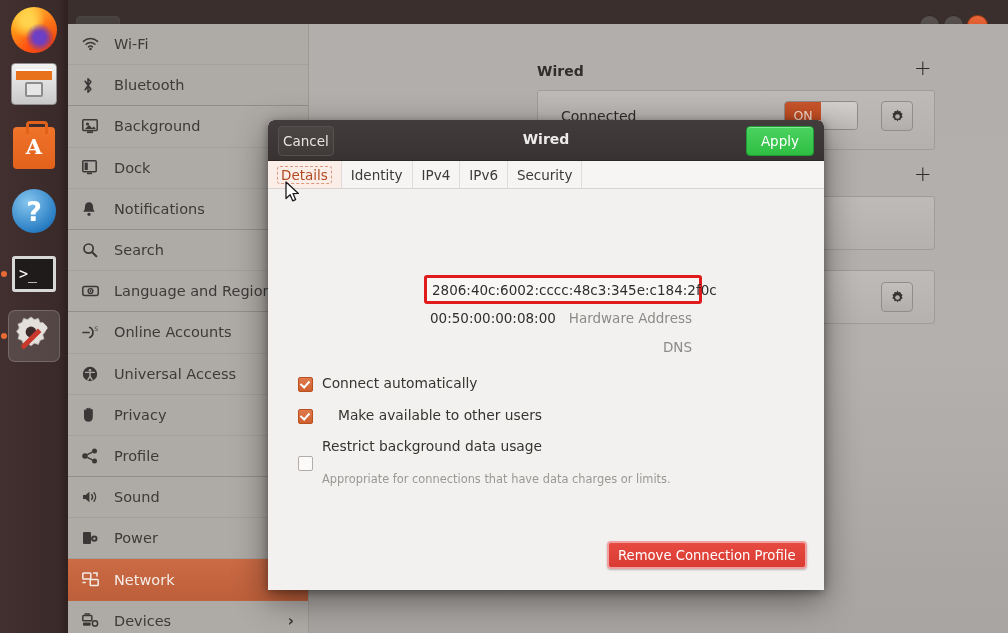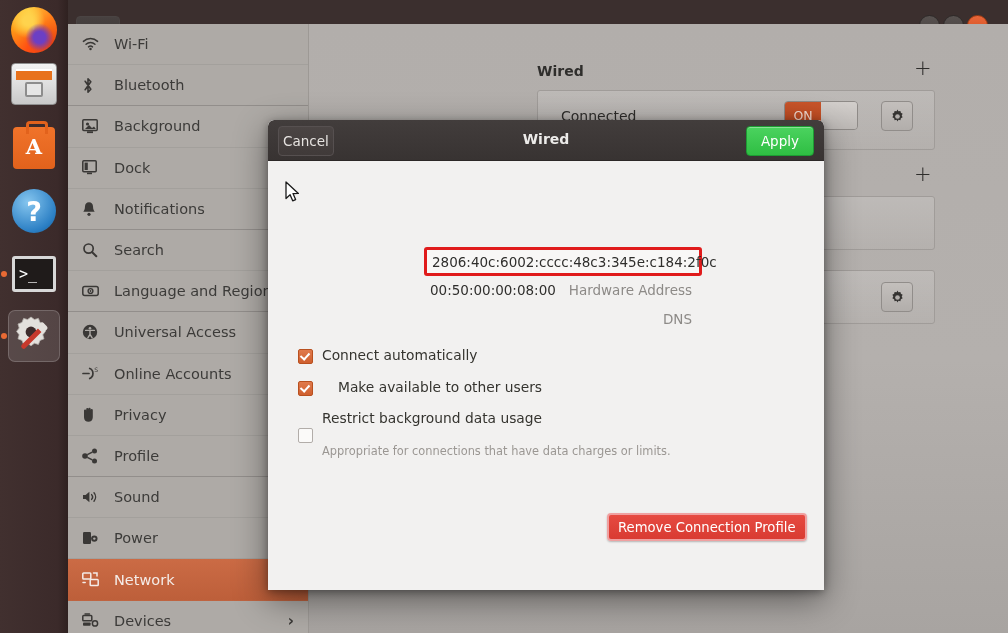--- a/index.html
+++ b/index.html
@@ -238,38 +238,38 @@
             <rect x="0.8" y="1.5" width="15.4" height="9" rx="2" fill="none" stroke="#3a3836" stroke-width="1.5"></rect>
             <circle cx="8.5" cy="6" r="2.4" fill="none" stroke="#3a3836" stroke-width="1.4"></circle>
             <circle cx="8.5" cy="6" r="0.9" fill="#3a3836"></circle>
           </svg>
       </span>
       <span class="nv-lb">Language and Region</span>
     </div>
 
     <div class="nav-item">
       <span class="nv-ic">
+        <svg width="17" height="15" viewBox="0 0 17 15">
+            <path d="M1 7.5h6" stroke="#3a3836" stroke-width="1.7" stroke-linecap="round"></path>
+            <path d="M7 2.3 A5.4 5.4 0 0 1 7 12.7" fill="none" stroke="#3a3836" stroke-width="1.7"></path>
+            <text x="12.2" y="6.2" font-size="6" fill="#3a3836" font-family="DejaVu Sans">S</text>
+          </svg>
+      </span>
+      <span class="nv-lb">Online Accounts</span>
+    </div>
+
+    <div class="nav-item">
+      <span class="nv-ic">
         <svg width="16" height="16" viewBox="0 0 16 16">
             <circle cx="8" cy="8" r="7.2" fill="#3a3836"></circle>
             <circle cx="8" cy="4.2" r="1.3" fill="#aeaaa6"></circle>
             <path d="M3.6 6.4h8.8M8 6.4v4M8 10.4l-2.2 3.4M8 10.4l2.2 3.4" stroke="#aeaaa6" stroke-width="1.4" stroke-linecap="round" fill="none"></path>
           </svg>
       </span>
       <span class="nv-lb">Universal Access</span>
-    </div>
-
-    <div class="nav-item">
-      <span class="nv-ic">
-        <svg width="17" height="15" viewBox="0 0 17 15">
-            <path d="M1 7.5h6" stroke="#3a3836" stroke-width="1.7" stroke-linecap="round"></path>
-            <path d="M7 2.3 A5.4 5.4 0 0 1 7 12.7" fill="none" stroke="#3a3836" stroke-width="1.7"></path>
-            <text x="12.2" y="6.2" font-size="6" fill="#3a3836" font-family="DejaVu Sans">S</text>
-          </svg>
-      </span>
-      <span class="nv-lb">Online Accounts</span>
     </div>
 
     <div class="nav-item">
       <span class="nv-ic">
         <svg width="15" height="16" viewBox="0 0 15 16">
             <path d="M2 7V3.5a1.1 1.1 0 0 1 2.2 0V7V2.2a1.1 1.1 0 0 1 2.2 0V7V1.8a1.1 1.1 0 0 1 2.2 0V7V3a1.1 1.1 0 0 1 2.2 0v7.2c0 3-2 4.6-4.4 4.6S2 13.2 2 10.2z" fill="#3a3836"></path>
           </svg>
       </span>
       <span class="nv-lb">Privacy</span>
     </div>
@@ -401,20 +401,37 @@
 </div>
 
 <div id="dialog">
 
   <div id="dlg-header">
     <div id="cancel-btn">Cancel</div>
     <div id="dlg-title">Wired</div>
     <div id="apply-btn">Apply</div>
   </div>
 
+  <div id="tabbar">
+    <div class="tab active">
+      <span class="tabinner">Details</span>
+    </div>
+    <div class="tab">
+      <span>Identity</span>
+    </div>
+    <div class="tab">
+      <span>IPv4</span>
+    </div>
+    <div class="tab">
+      <span>IPv6</span>
+    </div>
+    <div class="tab">
+      <span>Security</span>
+    </div>
+  </div>
 
   <div id="dlg-body">
 
     <div class="frow" style="left:0;top:92px;width:424px;justify-content:flex-end;">
       <span class="flabel">IP Address</span>
     </div>
     <div class="frow" style="left:0;top:121px;width:424px;justify-content:flex-end;">
       <span class="flabel">Hardware Address</span>
     </div>
     <div class="frow" style="left:0;top:150px;width:424px;justify-content:flex-end;">

